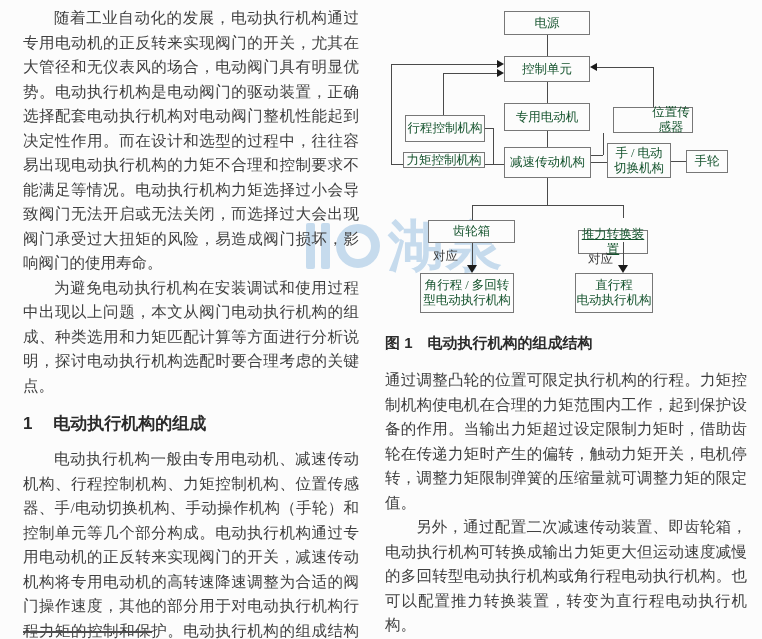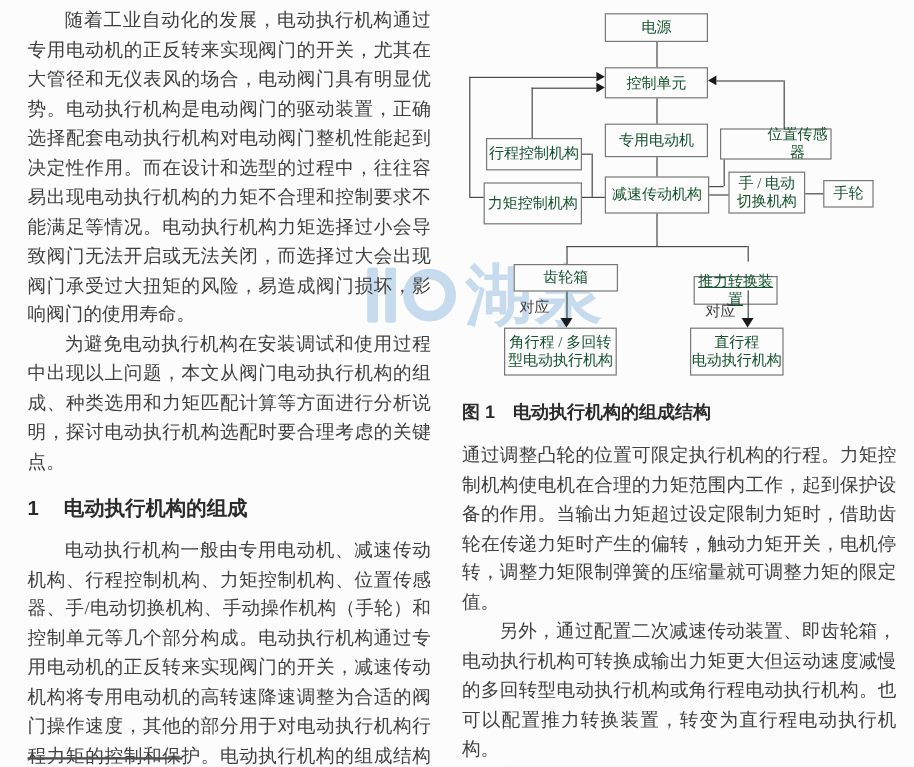--- a/index.html
+++ b/index.html
@@ -70,24 +70,24 @@
 
   </div>
 
   <div class="col-right">
 
     <div class="diagram">
 
       <div class="nbox" style="left:119px;top:6px;width:86px;height:24px;">电源</div>
       <div class="nbox" style="left:119px;top:51px;width:86px;height:26px;">控制单元</div>
       <div class="nbox" style="left:119px;top:98px;width:86px;height:28px;">专用电动机</div>
-      <div class="nbox" style="left:215px;top:102px;width:93px;height:26px;padding-left:36px;">位置传感器</div>
+      <div class="nbox" style="left:228px;top:102px;width:80px;height:26px;padding-left:36px;">位置传感器</div>
       <div class="nbox" style="left:20px;top:110px;width:80px;height:27px;">行程控制机构</div>
       <div class="nbox" style="left:119px;top:142px;width:87px;height:31px;">减速传动机构</div>
-      <div class="nbox" style="left:18px;top:147px;width:82px;height:35px;">力矩控制机构</div>
+      <div class="nbox" style="left:18px;top:147px;width:82px;height:16px;">力矩控制机构</div>
       <div class="nbox" style="left:222px;top:138px;width:64px;height:35px;">手 / 电动
 切换机构</div>
       <div class="nbox" style="left:301px;top:145px;width:42px;height:23px;">手轮</div>
       <div class="nbox" style="left:43px;top:215px;width:87px;height:23px;">齿轮箱</div>
       <div class="nbox" style="left:193px;top:225px;width:70px;height:24px;text-decoration:underline;">推力转换装置</div>
       <div class="nbox" style="left:35px;top:268px;width:94px;height:40px;">角行程 / 多回转
 型电动执行机构</div>
       <div class="nbox" style="left:190px;top:268px;width:78px;height:40px;">直行程
 电动执行机构</div>
 

